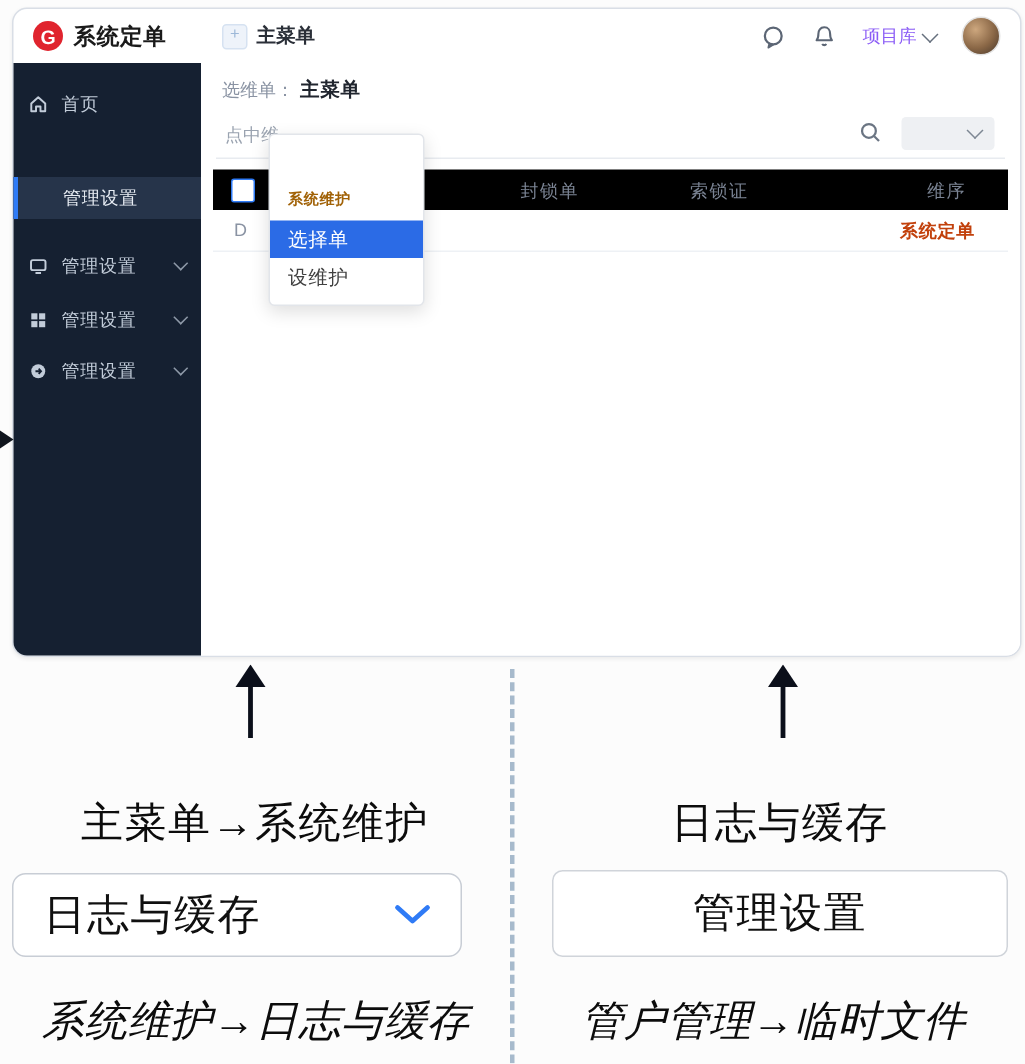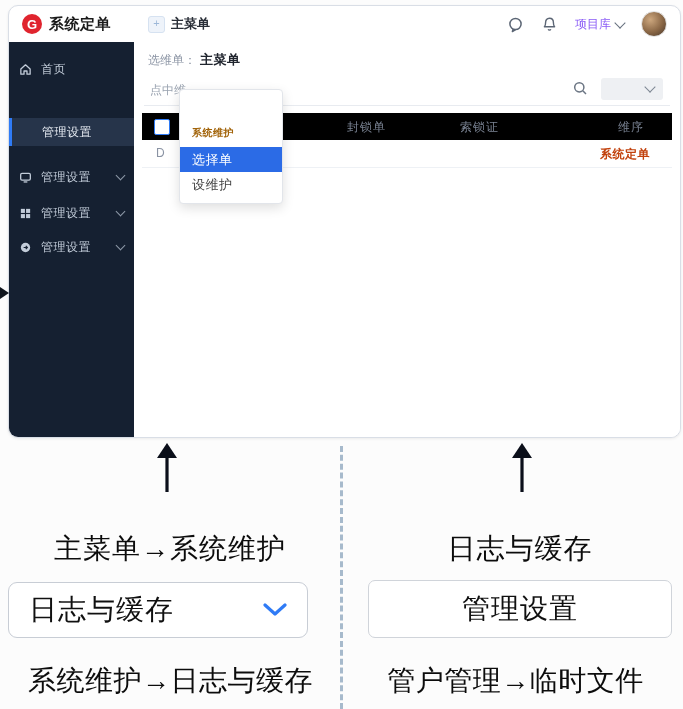--- a/index.html
+++ b/index.html
@@ -80,21 +80,21 @@
   .flow-label{position:absolute;font-size:28px;color:#0c0c0c;text-align:center;letter-spacing:1px;margin-top:30px;}
   .big-select{position:absolute;left:8px;top:582px;width:300px;height:56px;background:#fff;
               border:1.5px solid #c8cdd5;border-radius:9px;display:flex;align-items:center;
               padding:0 20px;box-sizing:border-box;cursor:pointer;}
   .big-select .val{font-size:28px;color:#101010;letter-spacing:1px;}
   .big-chevron{margin-left:auto;width:24px;height:14px;}
   .big-box{position:absolute;left:368px;top:580px;width:304px;height:58px;background:#fff;
            border:1.5px solid #d0d4da;border-radius:7px;display:flex;align-items:center;
            justify-content:center;box-sizing:border-box;cursor:pointer;}
   .big-box .val{font-size:28px;color:#101010;letter-spacing:1px;}
-  .caption{position:absolute;font-size:28px;color:#0c0c0c;text-align:center;letter-spacing:.5px;white-space:nowrap;}
+  .caption{position:absolute;font-size:28px;color:#0c0c0c;text-align:center;letter-spacing:.5px;white-space:nowrap;font-style:italic;}
 </style>
 </head>
 <body>
 
 <div class="stage">
 
   <div class="window">
 
     <div class="topbar">
       <div class="brand">

